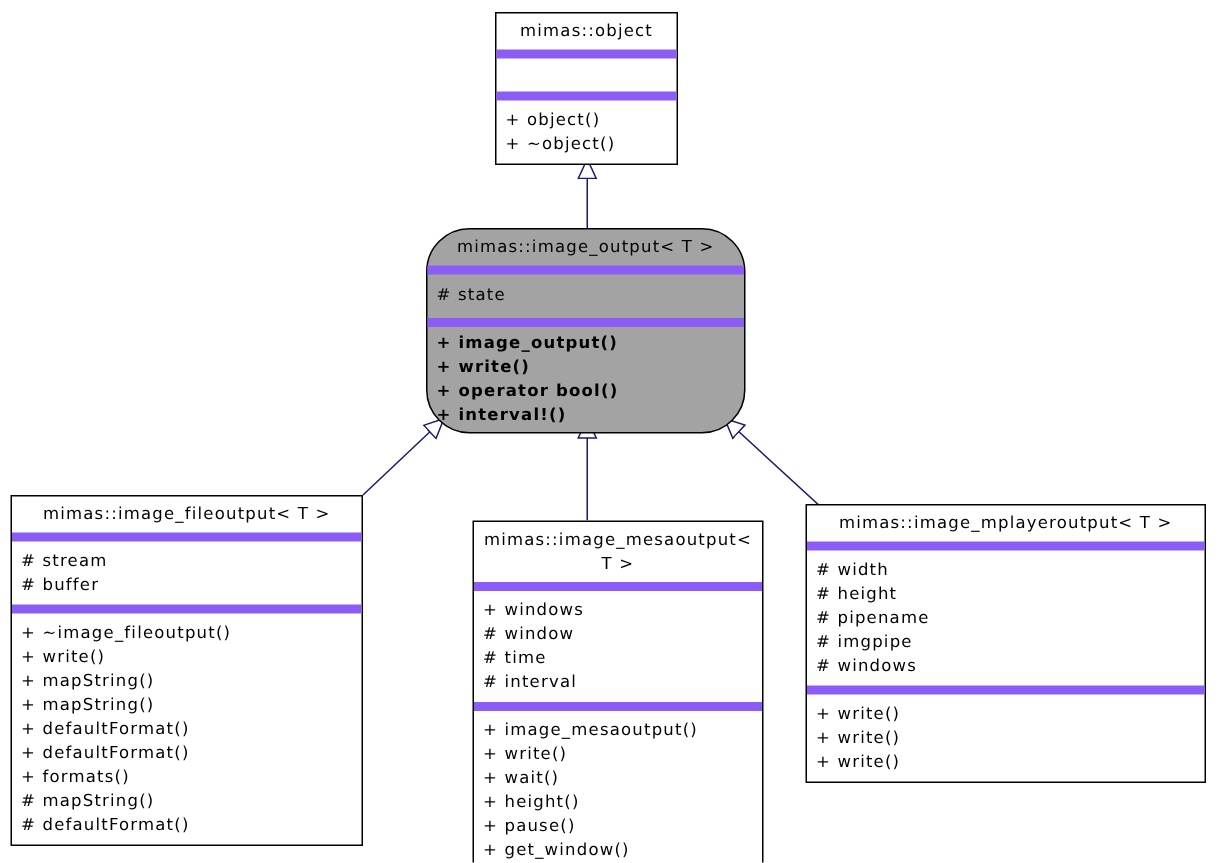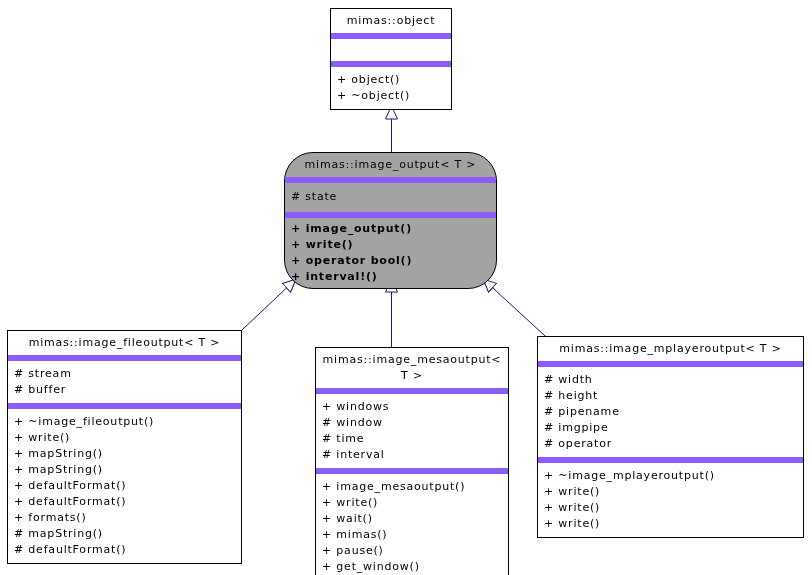--- a/index.html
+++ b/index.html
@@ -81,36 +81,35 @@
     <div class="sec attrs">
       <div class="line">+ windows</div>
       <div class="line"># window</div>
       <div class="line"># time</div>
       <div class="line"># interval</div>
     </div>
     <div class="sec methods">
       <div class="line">+ image_mesaoutput()</div>
       <div class="line">+ write()</div>
       <div class="line">+ wait()</div>
-      <div class="line">+ mimas()</div>
+      <div class="line">+ height()</div>
       <div class="line">+ pause()</div>
       <div class="line">+ get_window()</div>
     </div>
   </div>
 
   <div class="box" style="left:537px;top:336px;width:267px;">
     <div class="sec title">mimas::image_mplayeroutput&lt; T &gt;</div>
     <div class="sec attrs">
       <div class="line"># width</div>
       <div class="line"># height</div>
       <div class="line"># pipename</div>
       <div class="line"># imgpipe</div>
-      <div class="line"># operator</div>
+      <div class="line"># windows</div>
     </div>
     <div class="sec methods">
-      <div class="line">+ ~image_mplayeroutput()</div>
       <div class="line">+ write()</div>
       <div class="line">+ write()</div>
       <div class="line">+ write()</div>
     </div>
   </div>
 
 </div>
 
 </body></html>

